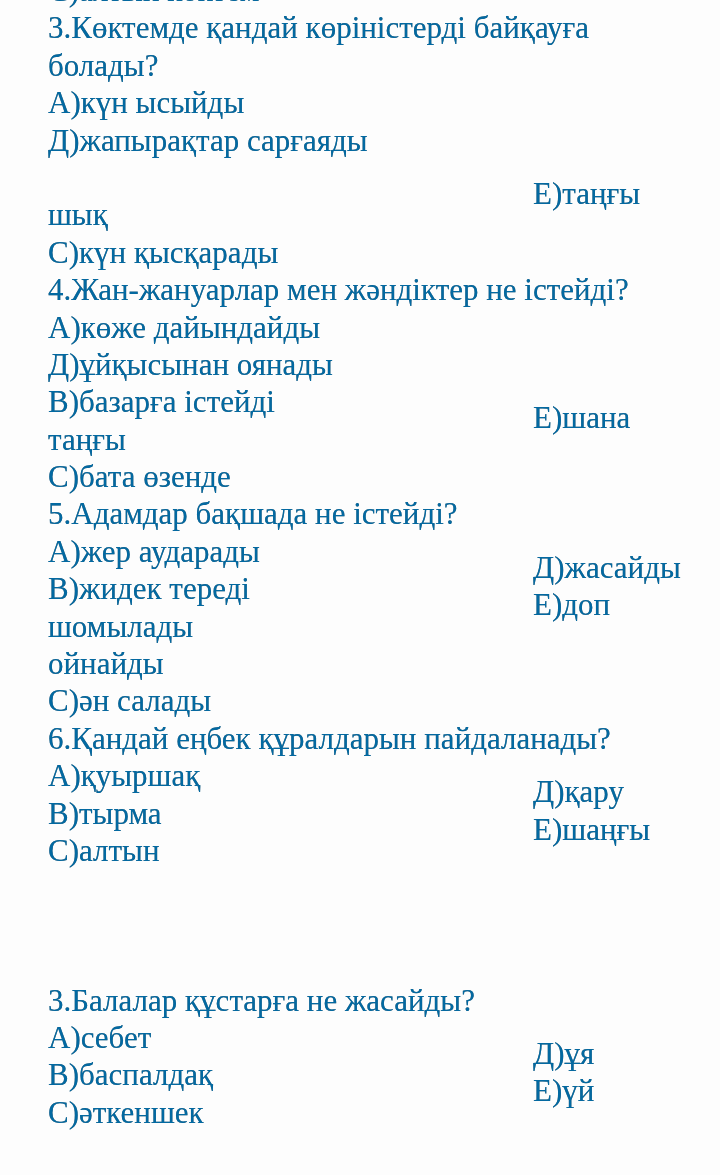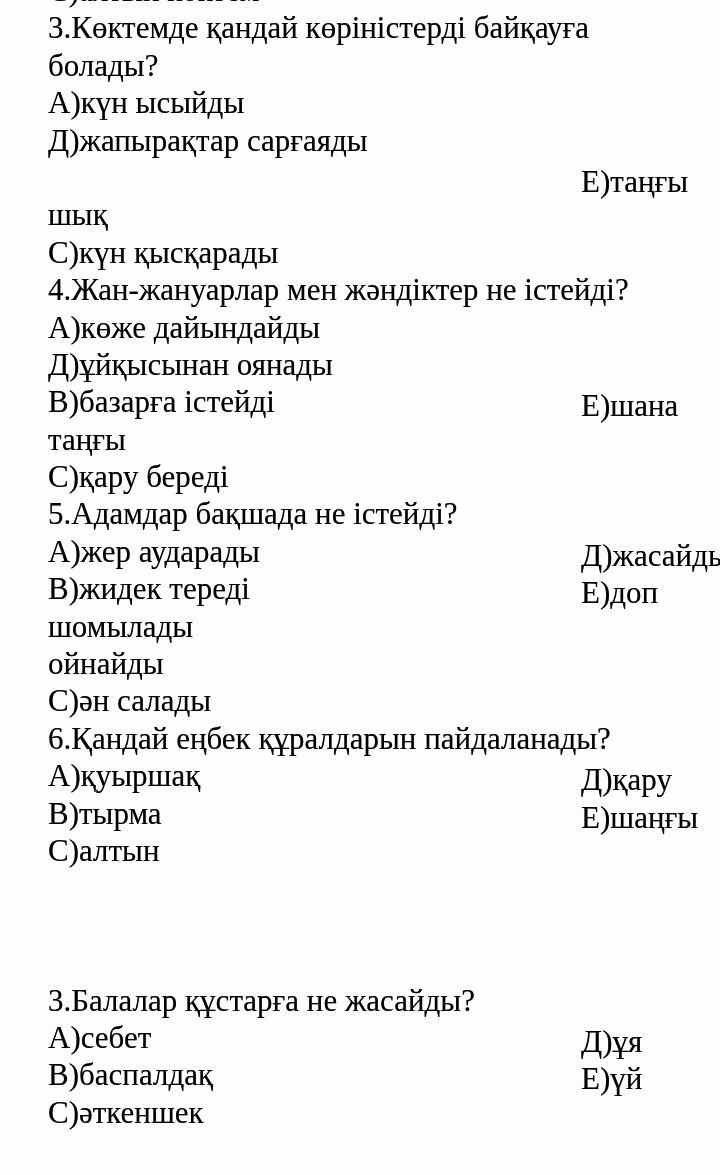--- a/index.html
+++ b/index.html
@@ -5,42 +5,41 @@
   html, body {
     margin: 0;
     padding: 0;
   }
   .page {
     position: relative;
     width: 720px;
     height: 1175px;
     background: #fdfdfd;
     overflow: hidden;
-    color: #000000;
+    color: #0369a1;
     font-family: "Liberation Serif", "DejaVu Serif", serif;
   }
   .content {
     position: absolute;
     left: 48px;
     top: -28px;
     width: 640px;
     font-size: 31px;
     line-height: 37.4px;
     text-shadow: 0 0 0.6px rgba(25,25,25,0.55);
   }
   .line {
     position: relative;
     height: 37.4px;
     white-space: nowrap;
   }
   .line .r {
     position: absolute;
     left: 485px;
-    top: 4px;
-    margin-left: 48px;
+    top: 16px;
   }
   .spacer {
     height: 112.2px; 
   }
 </style>
 </head>
 <body>
 
 <div class="page">
   <div class="content">
@@ -53,21 +52,21 @@
     <div class="line"><span>Д)жапырақтар сарғаяды</span></div>
     <div class="line"><span class="r">Е)таңғы</span></div>
     <div class="line"><span>шық</span></div>
     <div class="line"><span>С)күн қысқарады</span></div>
 
     <div class="line"><span>4.Жан-жануарлар мен жәндіктер не істейді?</span></div>
     <div class="line"><span>А)көже дайындайды</span></div>
     <div class="line"><span>Д)ұйқысынан оянады</span></div>
     <div class="line"><span>В)базарға істейді</span><span class="r">Е)шана</span></div>
     <div class="line"><span>таңғы</span></div>
-    <div class="line"><span>С)қару береді</span></div>
+    <div class="line"><span>С)бата өзенде</span></div>
 
     <div class="line"><span>5.Адамдар бақшада не істейді?</span></div>
     <div class="line"><span>А)жер аударады</span><span class="r">Д)жасайды</span></div>
     <div class="line"><span>В)жидек тереді</span><span class="r">Е)доп</span></div>
     <div class="line"><span>шомылады</span></div>
     <div class="line"><span>ойнайды</span></div>
     <div class="line"><span>С)ән салады</span></div>
 
     <div class="line"><span>6.Қандай еңбек құралдарын пайдаланады?</span></div>
     <div class="line"><span>А)қуыршақ</span><span class="r">Д)қару</span></div>

